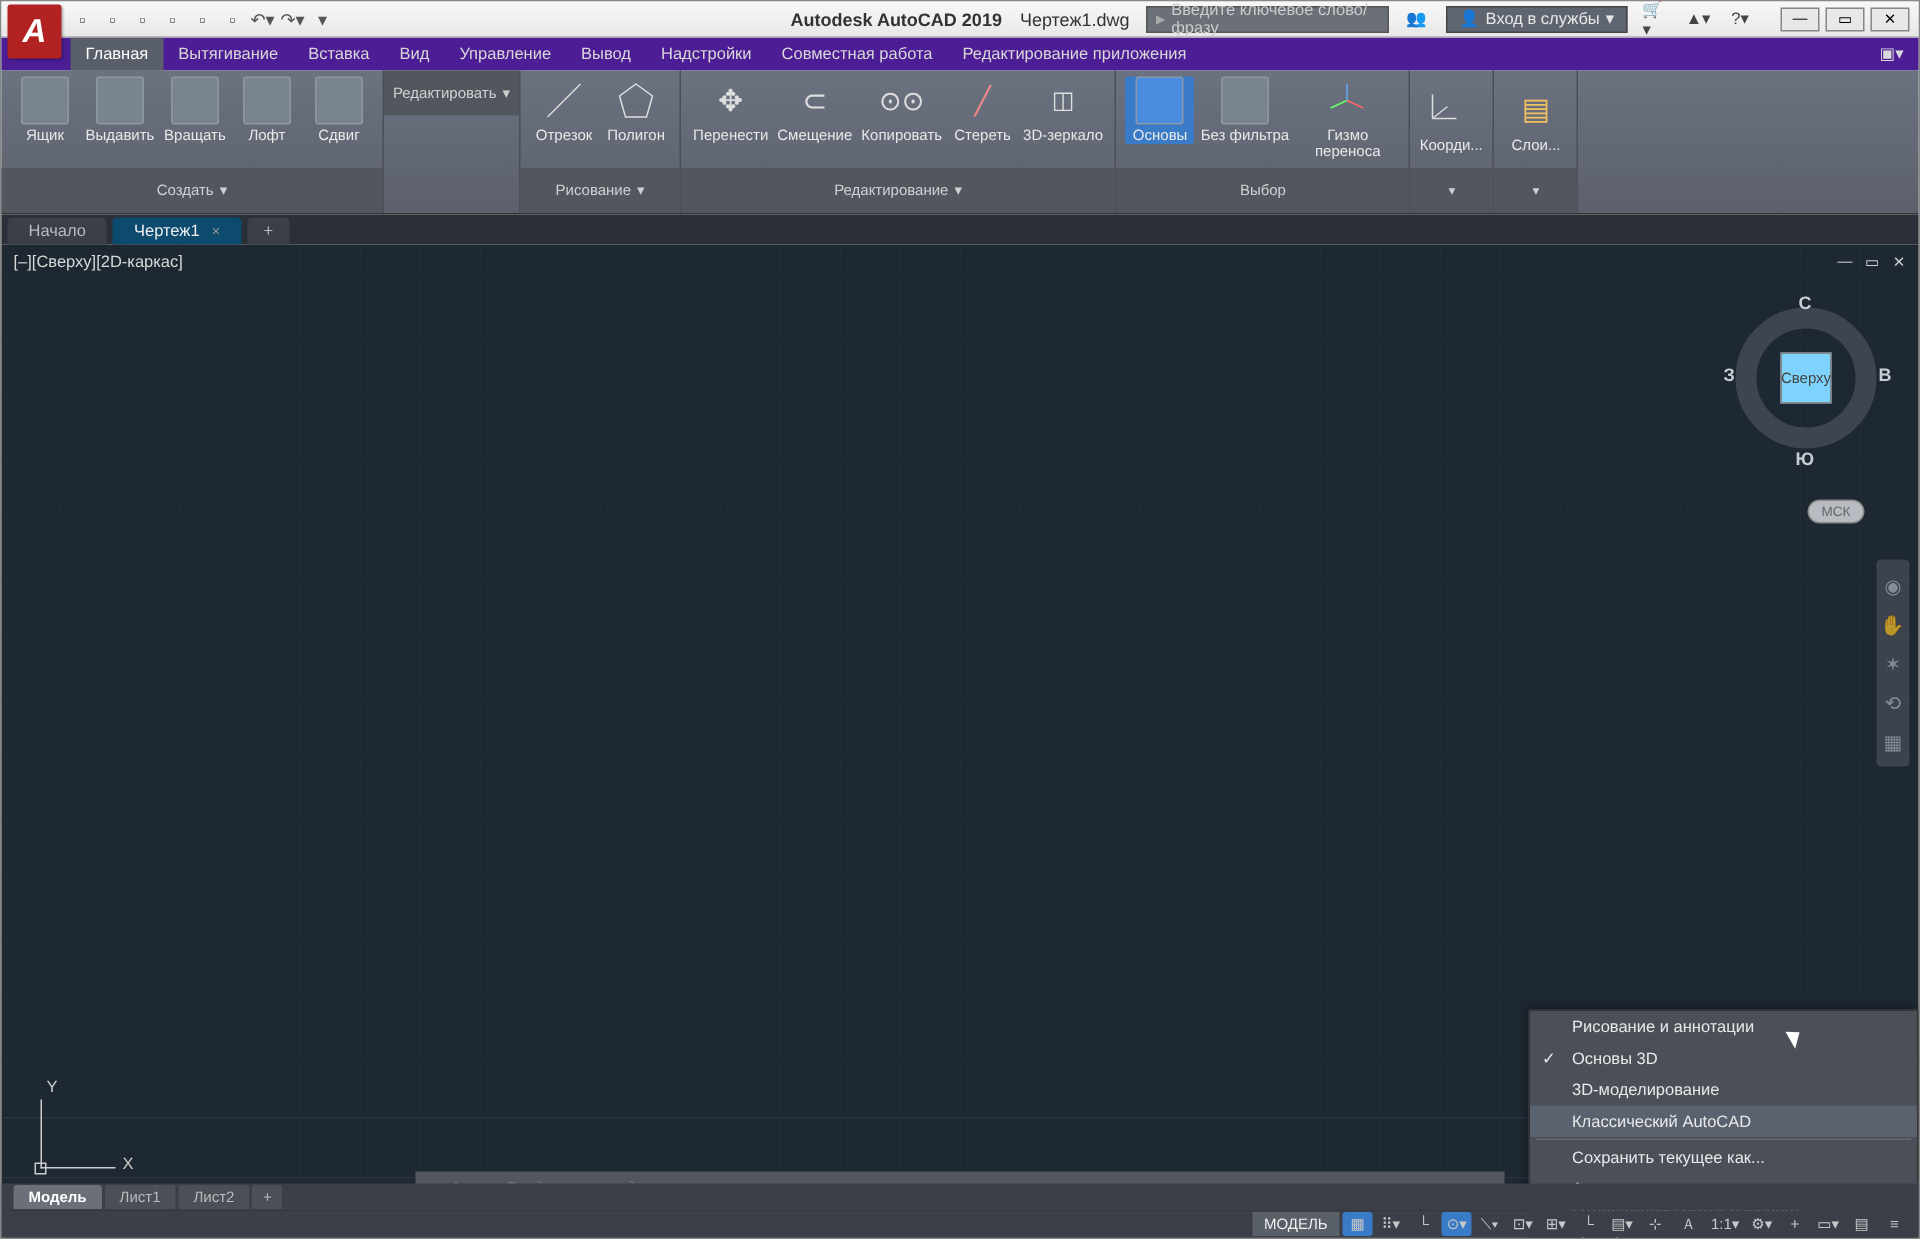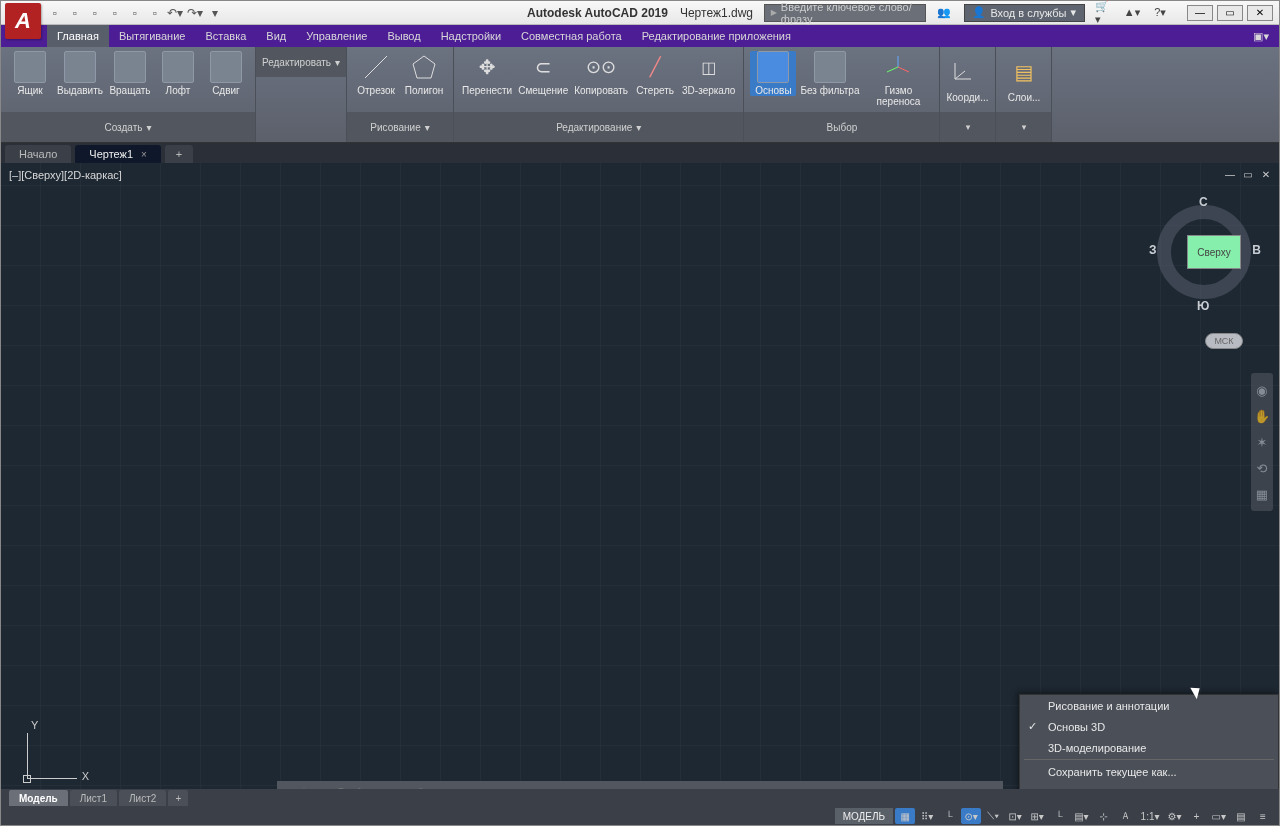--- a/index.html
+++ b/index.html
@@ -33,35 +33,35 @@
 .panel-footer{height:30px;font-size:10px;color:#d0d0d0;background:#52575f;display:flex;align-items:center;justify-content:center;gap:4px;padding:0 6px}
 .tool{display:flex;flex-direction:column;align-items:center;width:auto;min-width:46px;cursor:pointer;padding:0 2px}
 .tool-icon{width:32px;height:32px;background:#7a8490;border:1px solid #8e98a6;margin-bottom:2px;display:flex;align-items:center;justify-content:center;border-radius:2px}
 .tool-label{font-size:10px;color:#e8e8e8;text-align:center;line-height:11px;max-width:66px}
 .tool.selected{background:#3a7bc8;border-radius:2px}
 .panel.narrow .panel-footer{font-size:9px}
 
 
 .file-tabs{height:20px;background:#2b2f37;display:flex;align-items:flex-end}
 .ftab{height:18px;padding:0 14px;font-size:11px;color:#bbb;background:#3a3f48;margin-left:4px;border-radius:3px 3px 0 0;display:flex;align-items:center;cursor:pointer}
-.ftab.active{background:#0f172a;color:#eee}
+.ftab.active{background:#0c4a6e;color:#eee}
 .ftab-close{margin-left:8px;font-size:10px;color:#999}
 .ftab-plus{width:22px;justify-content:center}
 
 
 .draw-wrap{flex:1;position:relative;background:#1e2832;overflow:hidden}
 .draw-wrap::before{content:"";position:absolute;inset:0;background-image:repeating-linear-gradient(0deg,transparent,transparent 39px,#2a3540 40px),repeating-linear-gradient(90deg,transparent,transparent 39px,#2a3540 40px)}
 .view-label{position:absolute;top:6px;left:8px;font-size:11px;color:#d8d8d8}
 .view-controls{position:absolute;top:6px;right:6px;display:flex;gap:4px}
 .vc-btn{width:14px;height:14px;font-size:10px;color:#ccc;cursor:pointer;text-align:center}
 
 
 .viewcube-wrap{position:absolute;top:34px;right:20px;width:110px;height:110px}
 .vc-ring{position:absolute;inset:8px;border:14px solid #5a6270;border-radius:50%;opacity:.5}
-.vc-cube{position:absolute;left:38px;top:38px;width:54px;height:34px;background:#86efac;border:1px solid #888;display:flex;align-items:center;justify-content:center;font-size:10px;color:#444;cursor:pointer}
+.vc-cube{position:absolute;left:38px;top:38px;width:34px;height:34px;background:#7dd3fc;border:1px solid #888;display:flex;align-items:center;justify-content:center;font-size:10px;color:#444;cursor:pointer}
 .vc-dir{position:absolute;font-size:12px;color:#c8cdd4;font-weight:bold}
 .vc-n{top:-2px;left:50px}
 .vc-s{bottom:-6px;left:48px}
 .vc-e{right:-2px;top:46px}
 .vc-w{left:0;top:46px}
 .msk-badge{position:absolute;top:170px;right:36px;width:38px;height:16px;background:#b8bcc2;border:1px solid #888;border-radius:8px;font-size:9px;color:#666;display:flex;align-items:center;justify-content:center}
 
 
 .navbar{position:absolute;right:6px;top:210px;width:22px;background:#4a4f58;border-radius:3px;display:flex;flex-direction:column;padding:4px 0;opacity:.7}
 .nav-btn{height:26px;font-size:13px;color:#b0b6bf;display:flex;align-items:center;justify-content:center;cursor:pointer}
@@ -326,20 +326,21 @@
       <div class="nav-btn">✋</div>
       <div class="nav-btn">✶</div>
       <div class="nav-btn">⟲</div>
       <div class="nav-btn">▦</div>
     </div>
 
     <div class="ctx-menu">
       <div class="ctx-item">Рисование и аннотации</div>
       <div class="ctx-item checked">Основы 3D</div>
       <div class="ctx-item">3D-моделирование</div>
+      <div class="ctx-item hover">Классический AutoCAD</div>
       <div class="ctx-sep"></div>
       <div class="ctx-item">Сохранить текущее как...</div>
       <div class="ctx-item">Адаптация...</div>
       <div class="ctx-item">Отображение меток рабочего пространства</div>
     </div>
     <div class="cursor-arrow" style="right:74px;bottom:124px"></div>
 
     <div class="ucs">
       <div class="ucs-y"></div>
         <div class="ucs-x"></div>

